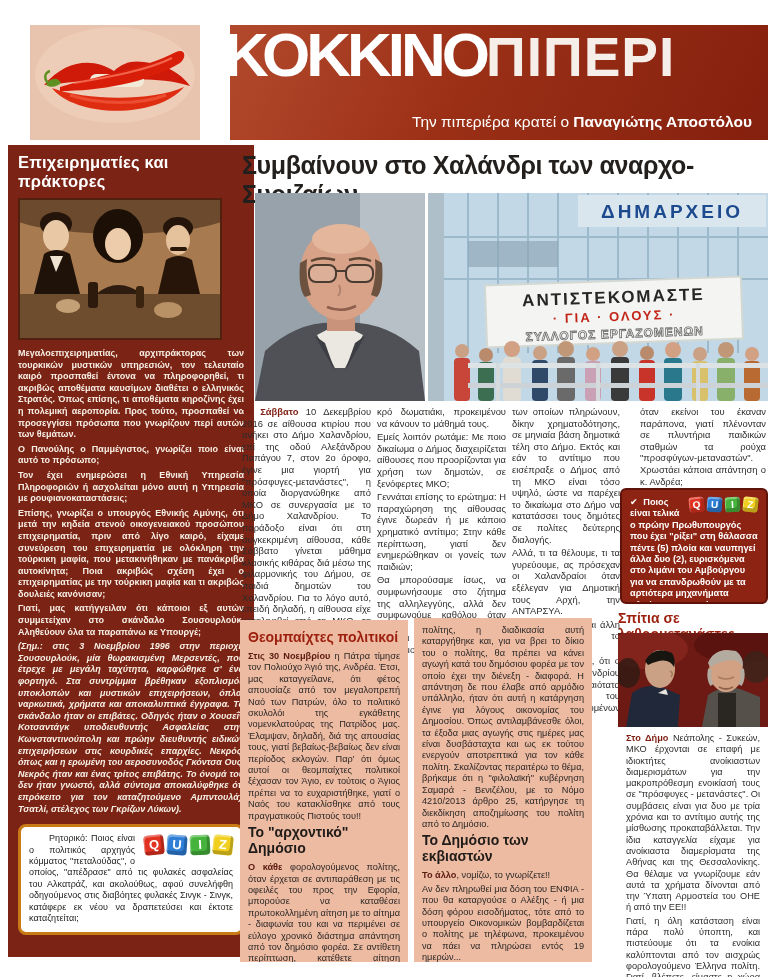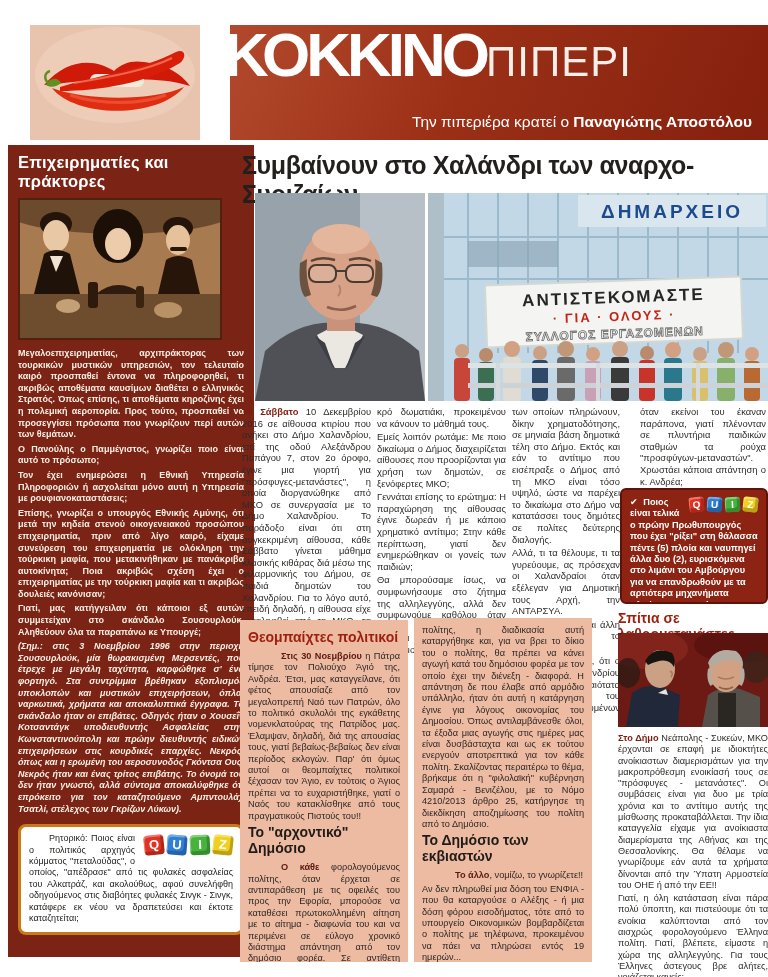--- a/index.html
+++ b/index.html
@@ -6,21 +6,21 @@
   .page{position:relative;width:768px;height:977px;background:#fff;overflow:hidden;
         font-family:"Liberation Sans","DejaVu Sans",sans-serif;}
 
   
   .lips{position:absolute;left:30px;top:25px;width:170px;height:115px;}
   .mast{position:absolute;left:230px;top:25px;width:538px;height:115px;
         background:linear-gradient(115deg,#b3492c 0%,#9a2f16 45%,#85200e 100%);
         overflow:hidden;}
   .mast-title{white-space:nowrap;color:#fff;margin:-3px 0 0 -6px;line-height:1.05;}
   .mast-bold{font-weight:900;font-size:62px;letter-spacing:-4px;}
-  .mast-thin{font-weight:400;font-size:42px;letter-spacing:1px;color:#f6efe9;}
+  .mast-thin{font-weight:700;font-size:55px;letter-spacing:1px;color:#f6efe9;}
   .mast-tag{position:absolute;right:16px;bottom:9px;color:#fff;font-size:15.5px;}
   .mast-tag b{font-weight:bold;}
 
   
   .sidebar{position:absolute;left:8px;top:145px;width:246px;height:812px;
            background:#7b2315;box-sizing:border-box;padding:8px 10px;overflow:hidden;}
   .sidebar h2{margin:0 0 7px;color:#fff;font-size:16.5px;font-weight:bold;letter-spacing:.2px;}
   .sb-photo{width:204px;height:142px;display:block;margin:0 0 8px;}
   .sidebar p{margin:0 0 3px;color:#f7efe4;font-size:9px;line-height:11.6px;
              font-weight:bold;text-align:justify;}
@@ -63,29 +63,29 @@
   .check{margin-right:3px;}
 
   
   .pinkL{position:absolute;left:240px;top:620px;width:168px;height:342px;}
   .pinkR{position:absolute;left:414px;top:618px;width:178px;height:344px;}
   .pink{background:#edbaa2;box-sizing:border-box;padding:7px 8px;overflow:hidden;}
   .pink p{margin:0 0 2px;font-size:9.2px;line-height:11.4px;color:#2b2826;text-align:justify;}
   .pink h3{margin:2px 0 6px;font-size:14px;line-height:16px;font-weight:bold;}
   .h-red{color:#9c1f0e;}
   .h-black{color:#1f1b18;}
-  .pink .lead2{font-weight:bold;color:#5a1a10;margin-left:33px;}
+  .pink .lead2{font-weight:bold;color:#5a1a10;}
 
   
   .spitia-h{position:absolute;left:618px;top:610px;width:150px;margin:0;
             font-size:14px;font-weight:bold;color:#9c1f0e;}
   .photo-men{position:absolute;left:618px;top:633px;width:150px;height:94px;}
   .spitia-t{position:absolute;left:618px;top:733px;width:150px;font-size:9.2px;
             line-height:11.3px;color:#2e2c2a;text-align:justify;}
-  .spitia-t p{margin:0 0 2px;}
+  .spitia-t p{margin:0 8px 2px;}
 </style>
 </head>
 <body>
 
 <div class="page">
 
   <div class="lips">
     <svg width="170" height="115" viewBox="0 0 170 115">
       <rect width="170" height="115" fill="#e8c3ae"></rect>
       <ellipse cx="85" cy="50" rx="80" ry="48" fill="#eecdb8"></ellipse>

